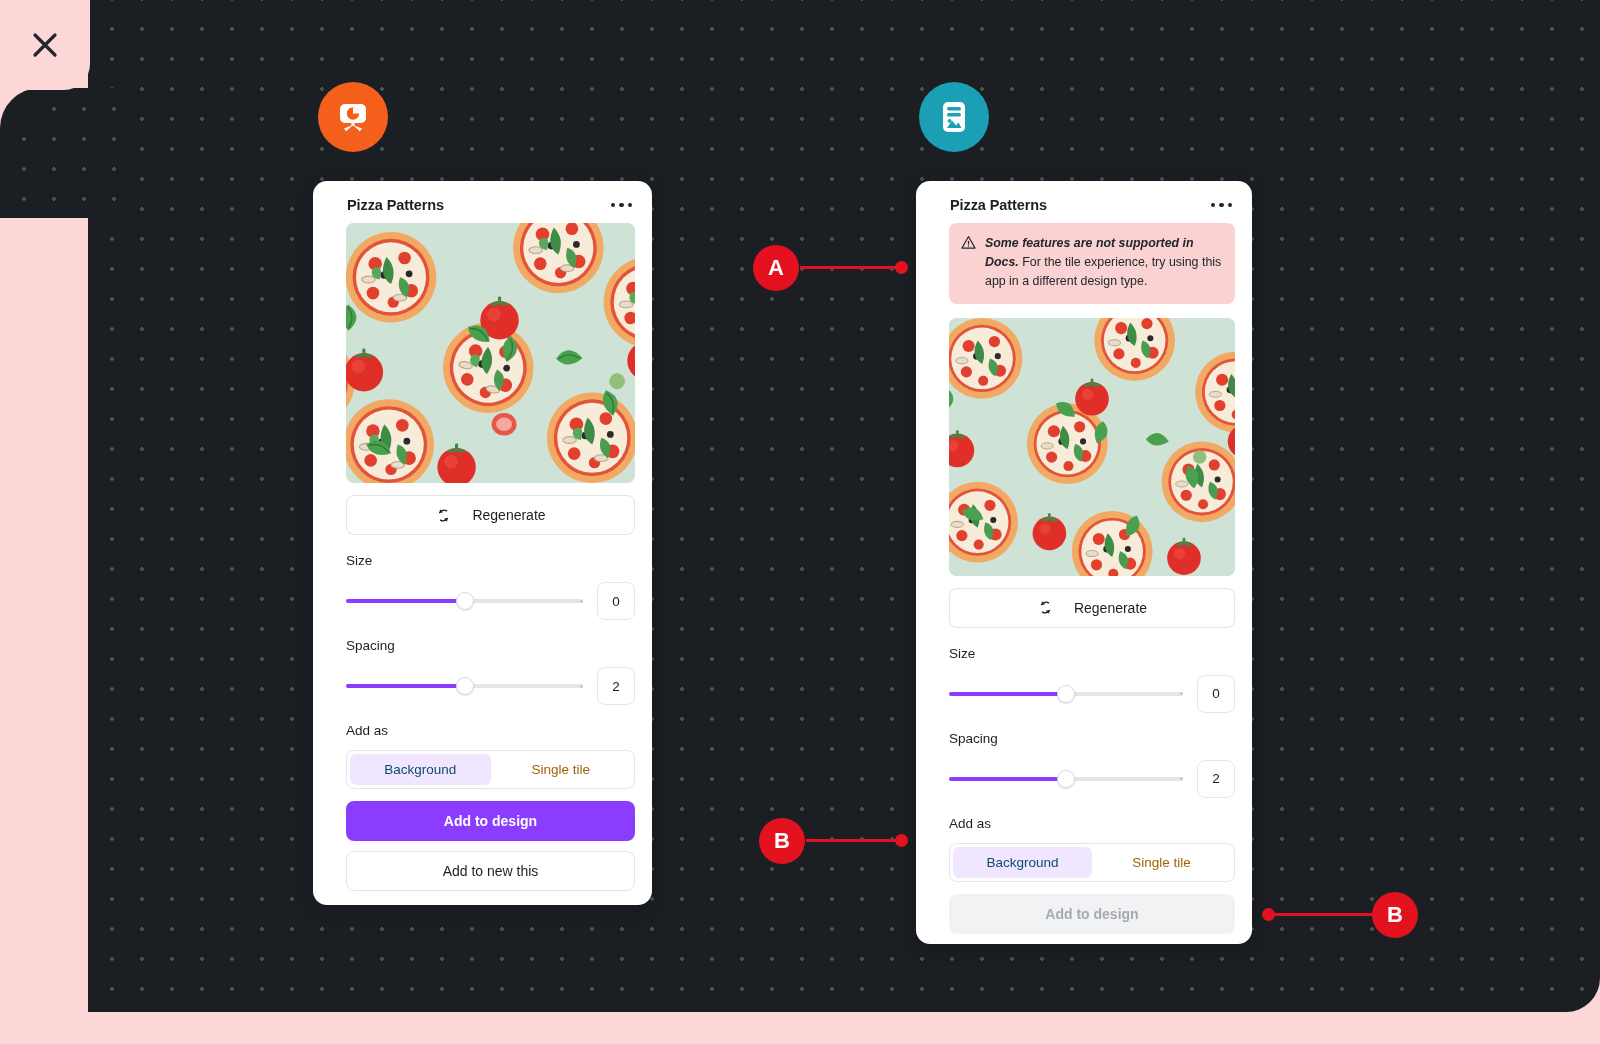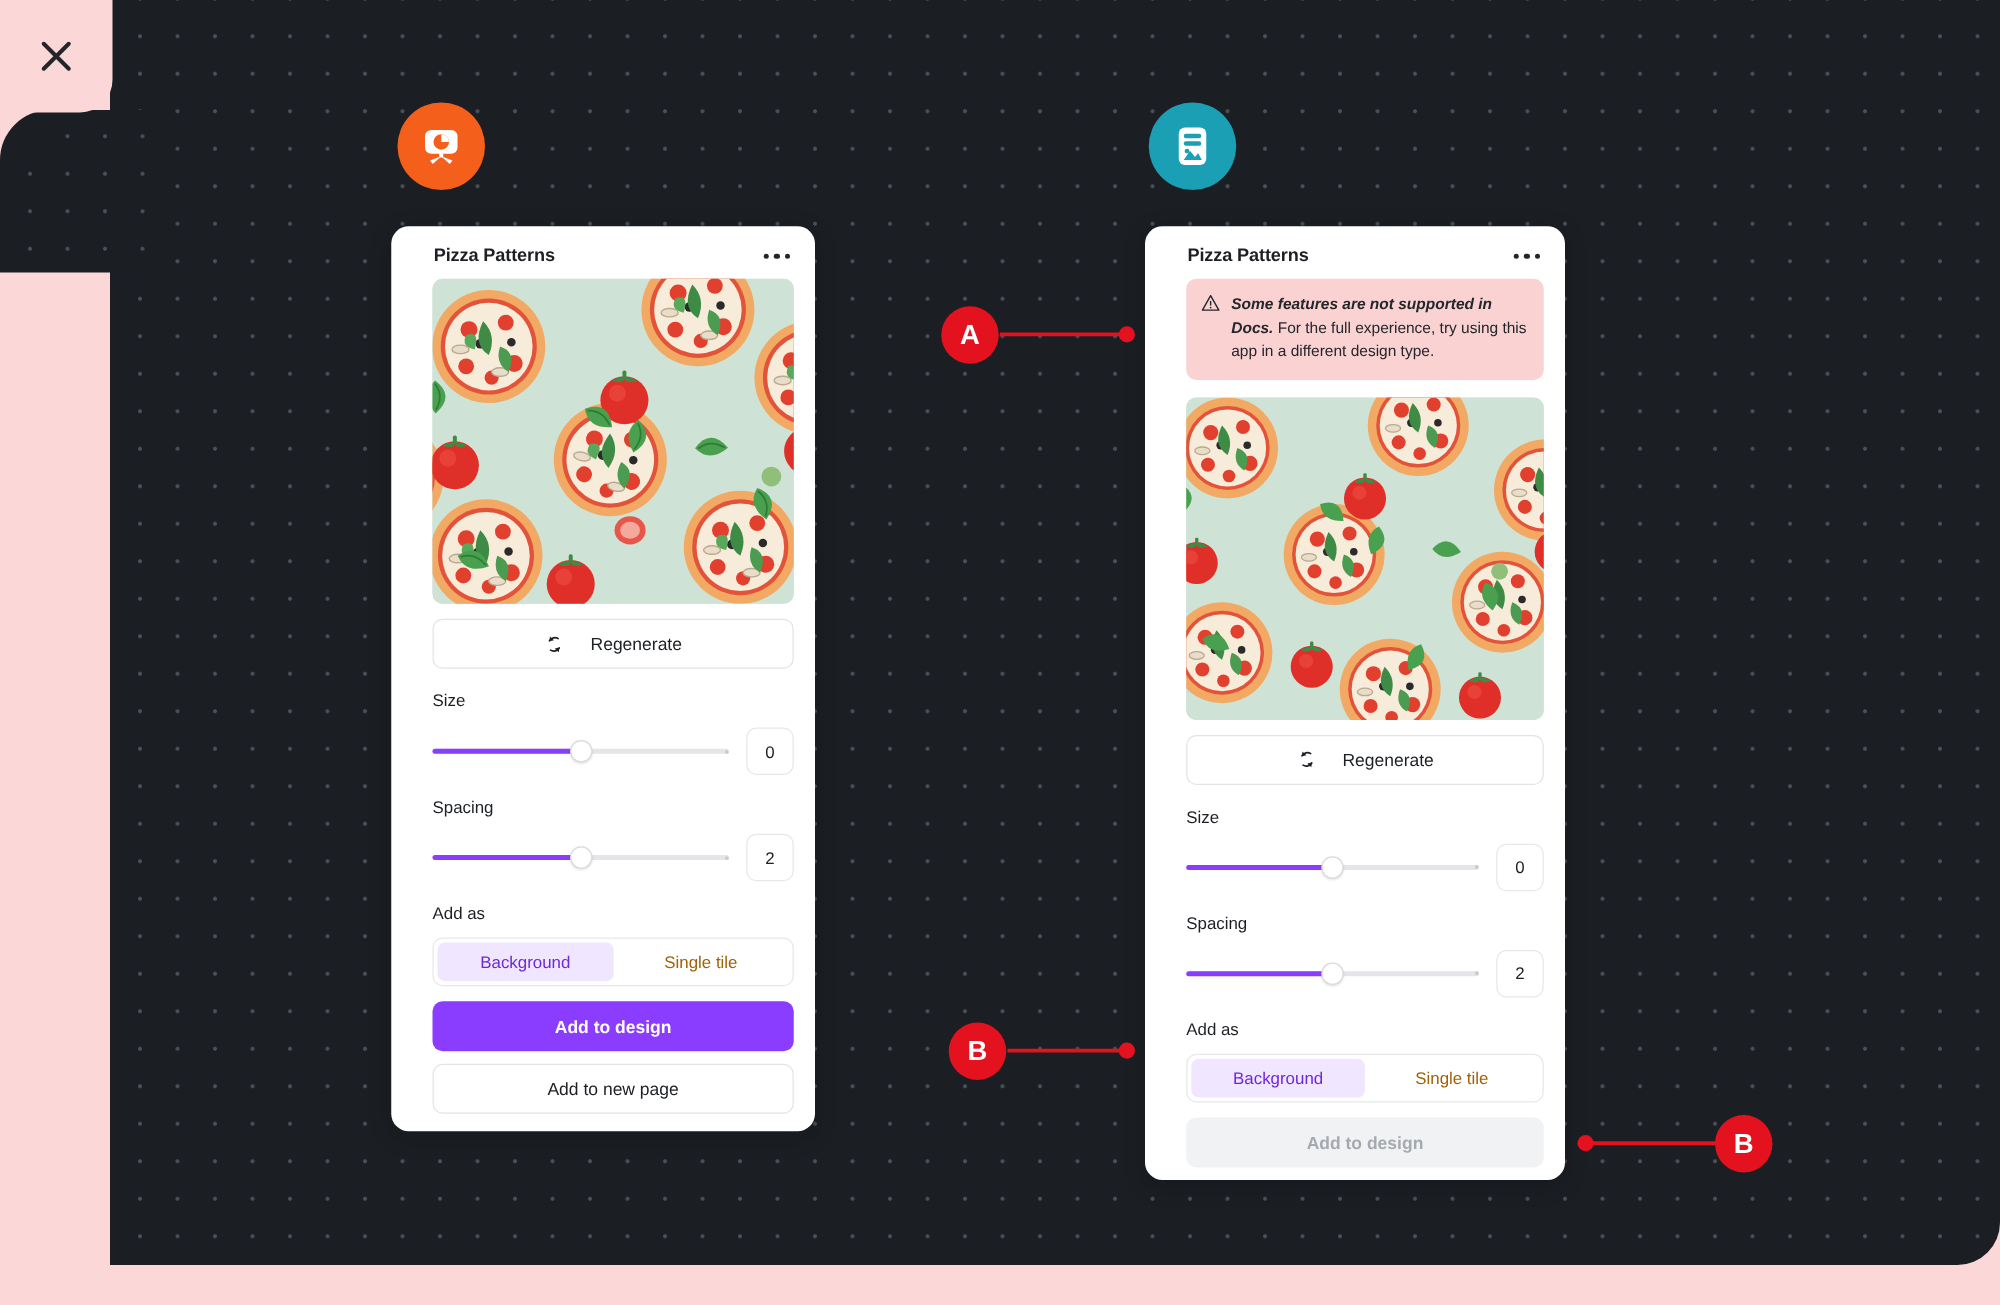--- a/index.html
+++ b/index.html
@@ -221,21 +221,21 @@
     flex: 1 1 50%;
     text-align: center;
     font-size: 13.5px;
     padding: 8px 0;
     border-radius: 6px;
     cursor: pointer;
     color: #a16207;
   }
   .seg > div.active {
     background: #f1e6ff;
-    color: #6d28d9;
+    color: #0c4a6e;
   }
 
   
   .marker {
     position: absolute;
     width: 46px; height: 46px;
     border-radius: 50%;
     background: #e4121f;
     color: #fff;
     font-size: 22px; font-weight: bold;
@@ -384,21 +384,21 @@
         <div class="numbox">2</div>
       </div>
 
       <div class="ctrl-label">Add as</div>
       <div class="seg">
         <div class="active">Background</div>
         <div>Single tile</div>
       </div>
 
       <div class="btn btn-primary mt12">Add to design</div>
-      <div class="btn btn-outline mt10">Add to new page</div>
+      <div class="btn btn-outline mt10">Add to new this</div>
     </div>
   </div>
 
   <div class="panel" id="panel-right">
     <div class="panel-head">
       <div class="panel-title">Pizza Patterns</div>
       <div class="dots-btn">
           <i></i>
           <i></i>
           <i></i>
@@ -406,21 +406,21 @@
     </div>
     <div class="panel-body">
 
       <div class="warn">
         <svg class="warn-ico" width="15" height="15" viewBox="0 0 16 16">
           <path d="M8 1.6 L15 14 H1 Z" fill="none" stroke="#23262b" stroke-width="1.2" stroke-linejoin="round"></path>
           <rect x="7.4" y="6" width="1.2" height="4.2" rx="0.6" fill="#23262b"></rect>
           <circle cx="8" cy="11.8" r="0.75" fill="#23262b"></circle>
         </svg>
         <div class="warn-txt">
-          <b>Some features are not supported in Docs.</b><span> For the full experience, try using this app in a different design type.</span>
+          <b>Some features are not supported in Docs.</b><span> For the tile experience, try using this app in a different design type.</span>
         </div>
       </div>
 
       <svg class="preview" id="preview-right" viewBox="0 0 300 230" preserveAspectRatio="xMidYMid slice">
         <defs>
           <g id="pizzaR">
             <circle r="36" fill="#f2a963"></circle>
             <circle r="30" fill="#e2533a"></circle>
             <circle r="27.5" fill="#f6ecd9"></circle>
             <circle cx="-12" cy="-11" r="5.4" fill="#e2402f"></circle>

